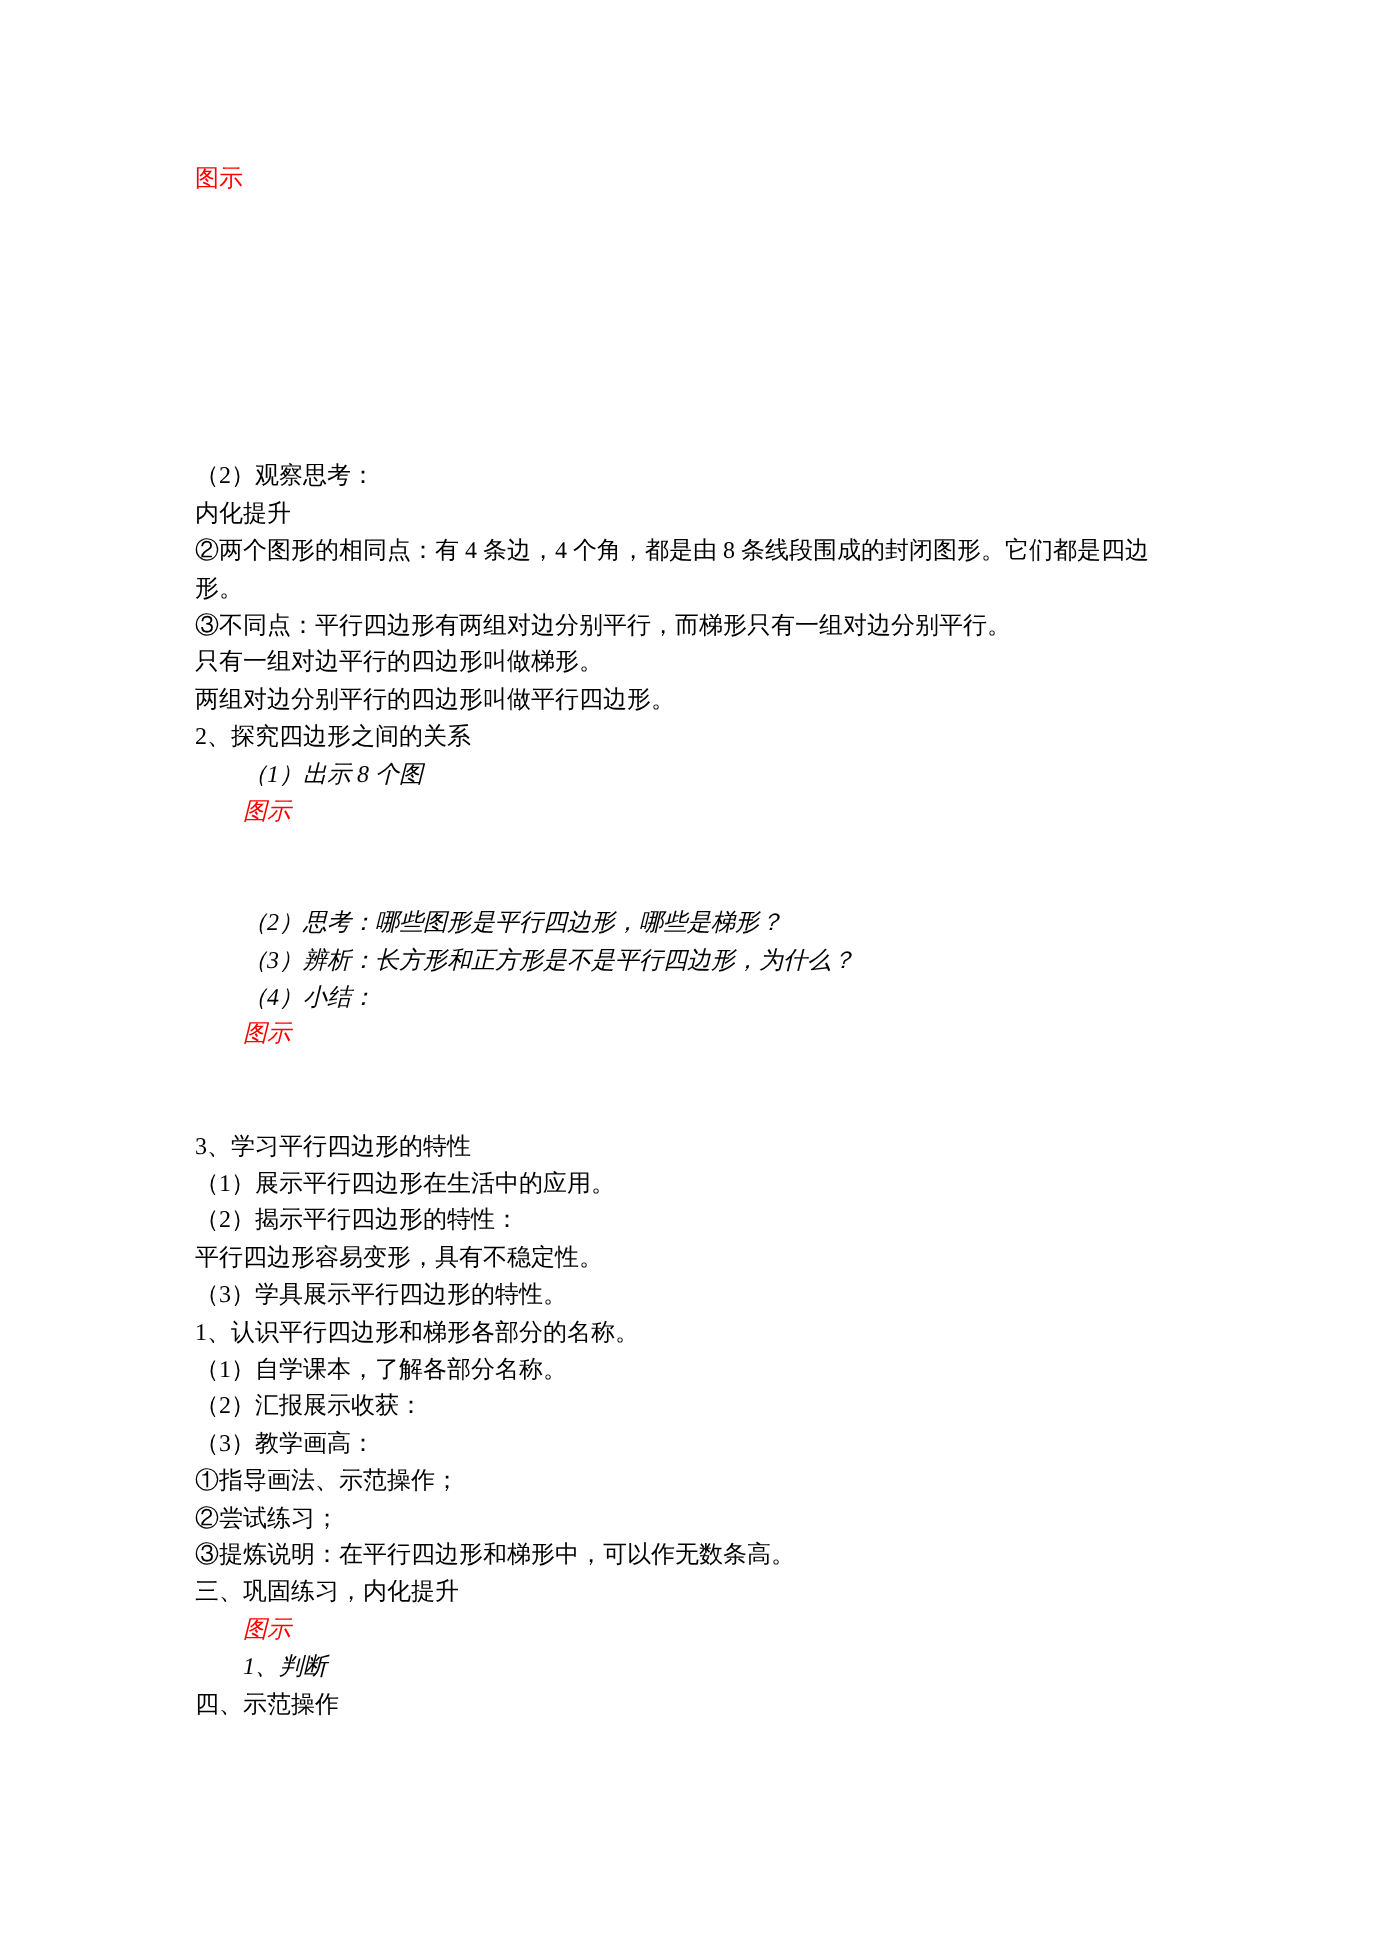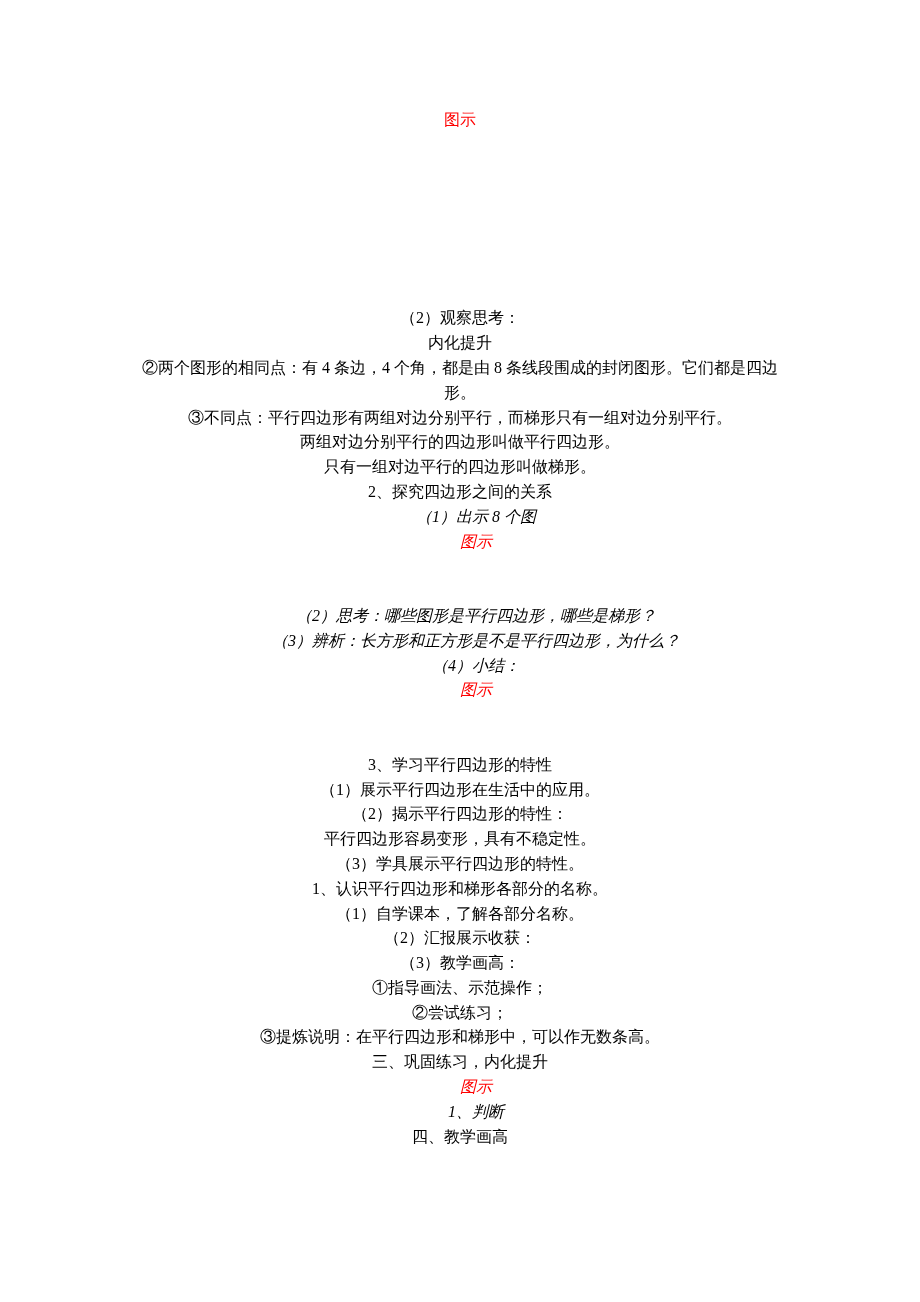--- a/index.html
+++ b/index.html
@@ -9,21 +9,20 @@
     font-family: "SimSun", "宋体", serif;
     font-size: 16px;
     line-height: 1.55;
     color: #000000;
   }
   .page {
     width: 920px;
     min-height: 1302px;
     padding: 108px 130px 100px 130px;
     box-sizing: border-box;
-    text-align: center;
   }
   .red {
     color: #ff0000;
   }
   .indent-1 {
     padding-left: 2em;
     font-style: italic;
   }
   p {
     margin: 0;
@@ -43,22 +42,22 @@
   <div class="spacer"></div>
   <div class="spacer"></div>
   <div class="spacer"></div>
   <div class="spacer"></div>
   <div class="spacer"></div>
 
   <p>（2）观察思考：</p>
   <p>内化提升</p>
   <p>②两个图形的相同点：有 4 条边，4 个角，都是由 8 条线段围成的封闭图形。它们都是四边形。</p>
   <p>③不同点：平行四边形有两组对边分别平行，而梯形只有一组对边分别平行。</p>
+  <p>只有一组对边平行的四边形叫做梯形。</p>
   <p>两组对边分别平行的四边形叫做平行四边形。</p>
-  <p>只有一组对边平行的四边形叫做梯形。</p>
   <p>2、探究四边形之间的关系</p>
   <p class="indent-1">（1）出示 8 个图</p>
   <p class="indent-1 red">图示</p>
   <div class="spacer"></div>
   <div class="spacer"></div>
   <p class="indent-1">（2）思考：哪些图形是平行四边形，哪些是梯形？</p>
   <p class="indent-1">（3）辨析：长方形和正方形是不是平行四边形，为什么？</p>
   <p class="indent-1">（4）小结：</p>
   <p class="indent-1 red">图示</p>
   <div class="spacer"></div>
@@ -71,14 +70,14 @@
   <p>1、认识平行四边形和梯形各部分的名称。</p>
   <p>（1）自学课本，了解各部分名称。</p>
   <p>（2）汇报展示收获：</p>
   <p>（3）教学画高：</p>
   <p>①指导画法、示范操作；</p>
   <p>②尝试练习；</p>
   <p>③提炼说明：在平行四边形和梯形中，可以作无数条高。</p>
   <p>三、巩固练习，内化提升</p>
   <p class="indent-1 red">图示</p>
   <p class="indent-1">1、判断</p>
-  <p>四、教学画高</p>
+  <p>四、示范操作</p>
 </div>
 
 </body></html>

